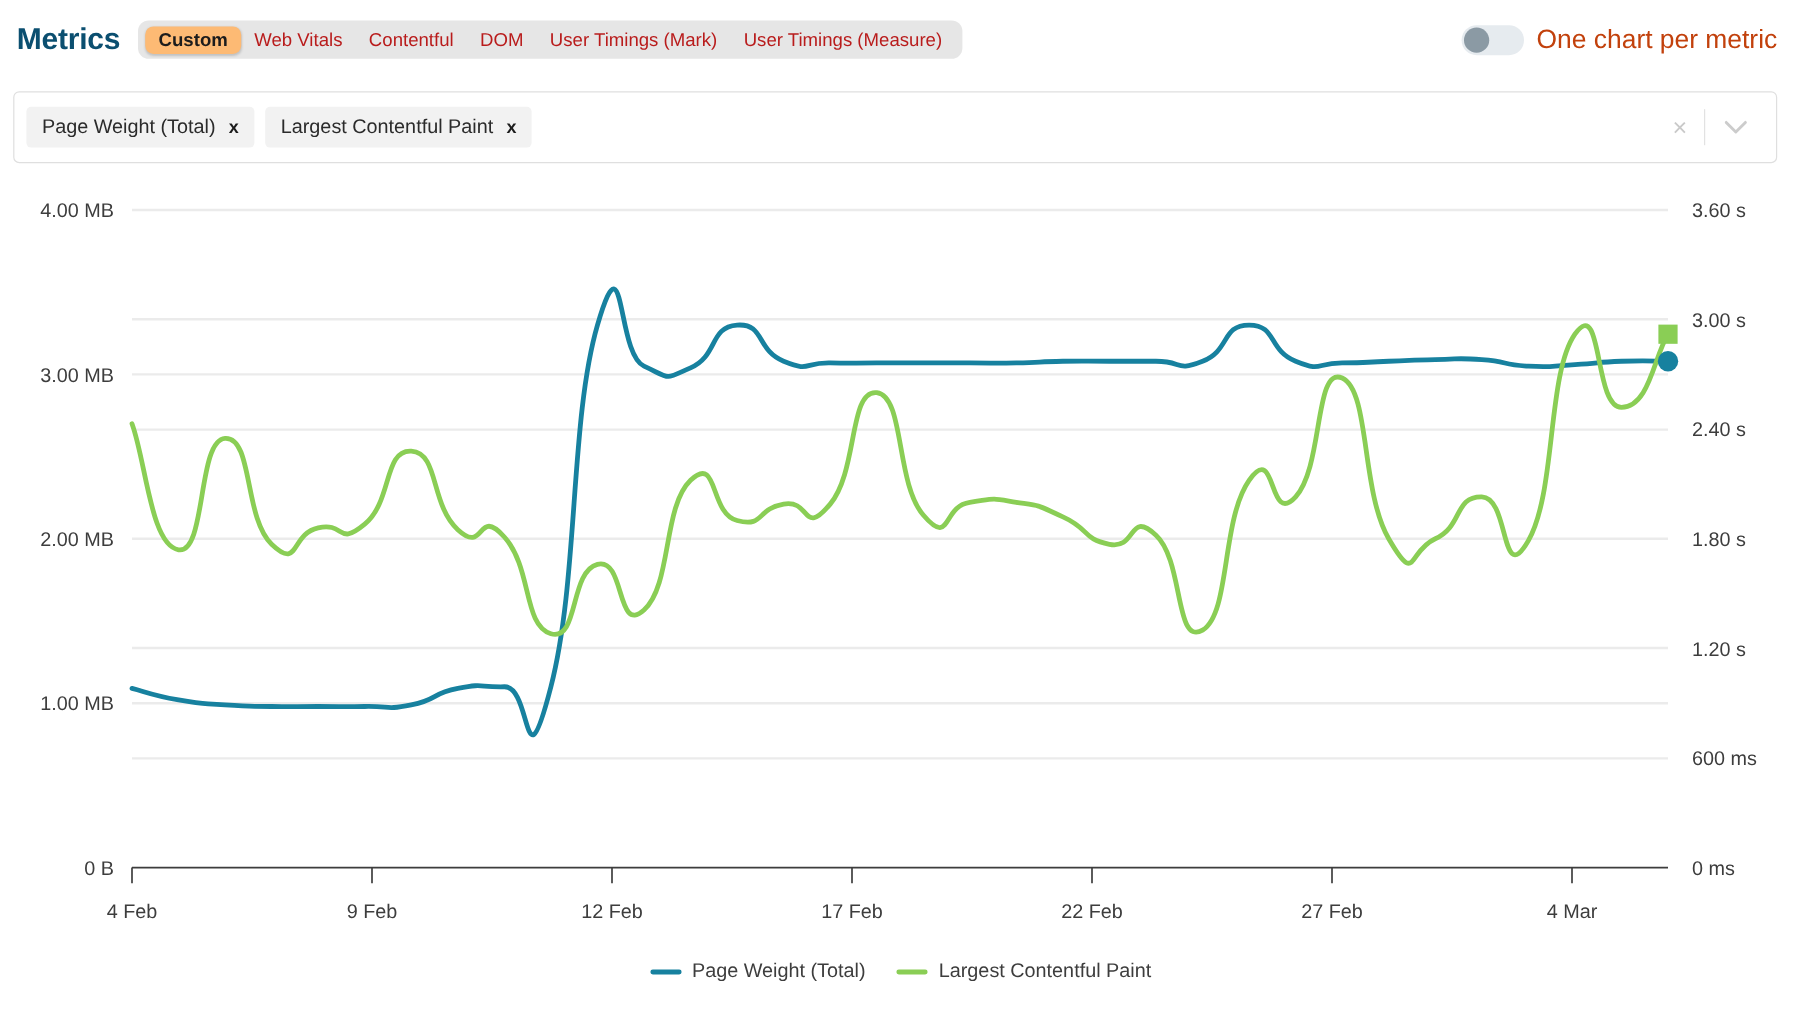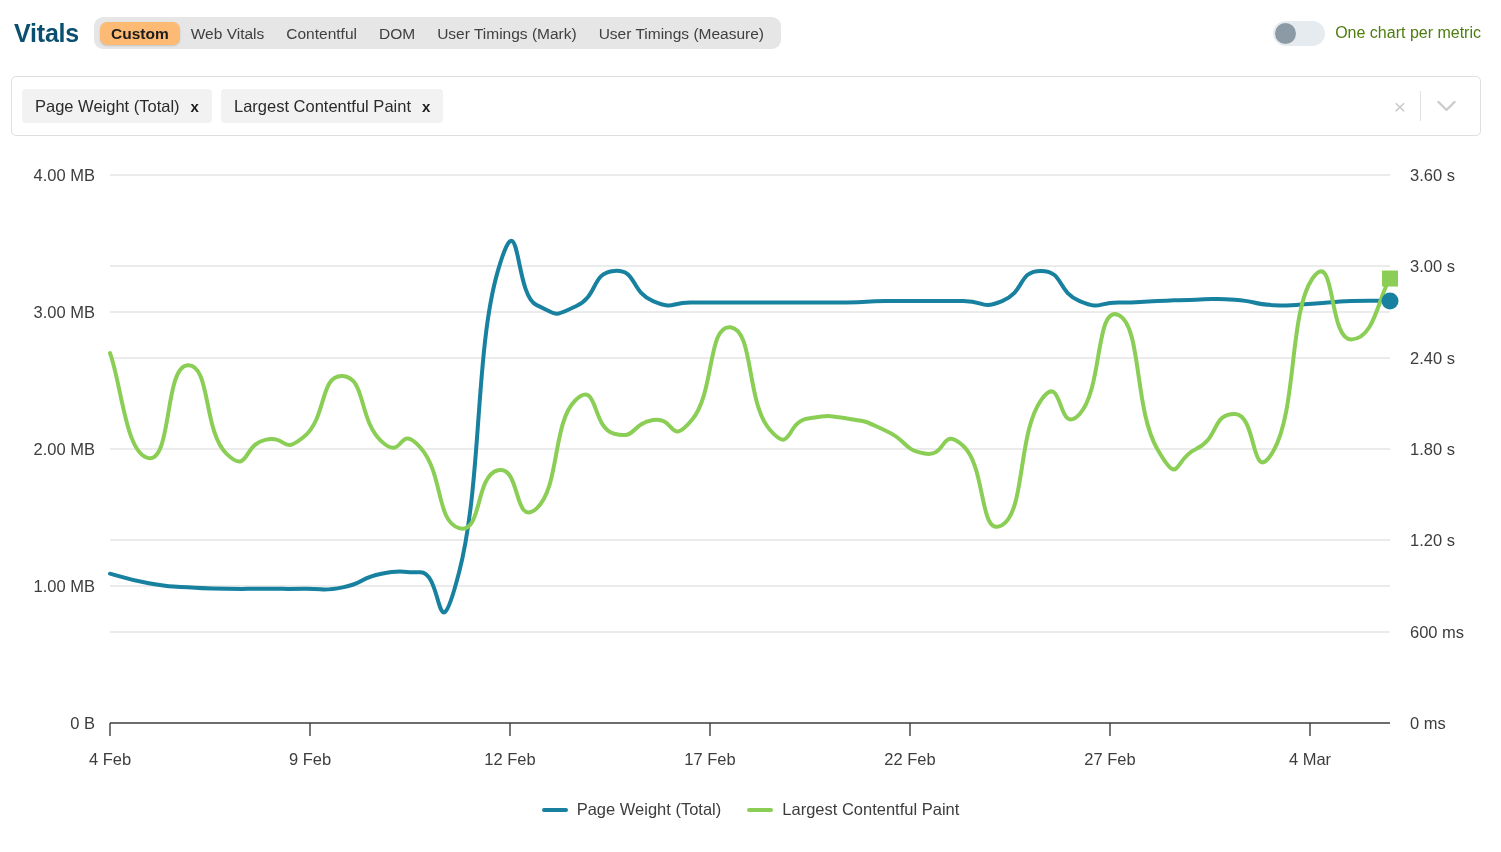--- a/index.html
+++ b/index.html
@@ -39,21 +39,21 @@
     display: flex;
     align-items: center;
     background: #e6e6e6;
     border-radius: 9px;
     padding: 5px 6px;
     height: 32px;
     box-sizing: border-box;
   }
   .tab {
     font-size: 15.5px;
-    color: #404040;
+    color: #b91c1c;
     padding: 4px 11px;
     border-radius: 7px;
     white-space: nowrap;
     cursor: pointer;
     line-height: 15px;
   }
   .tab.active {
     background: #fdba74;
     color: #1c1c1c;
     font-weight: bold;
@@ -76,22 +76,22 @@
     flex: none;
   }
   .toggle .knob {
     position: absolute;
     left: 2px; top: 2px;
     width: 21px; height: 21px;
     border-radius: 50%;
     background: #8b9aa4;
   }
   .toggle-label {
-    font-size: 16px;
-    color: #4d7c0f;
+    font-size: 22px;
+    color: #c2410c;
     white-space: nowrap;
   }
 
   
   .selectbar {
     position: absolute;
     left: 11px; top: 76px;
     width: 1470px;
     height: 60px;
     border: 1px solid #dfdfdf;
@@ -192,21 +192,21 @@
   .legend-text {
     font-size: 16.5px;
     color: #3d3d3d;
     white-space: nowrap;
   }
 </style>
 </head>
 <body>
 
 <div class="header">
-  <div class="title">Vitals</div>
+  <div class="title">Metrics</div>
 
   <div class="tabgroup">
     <div class="tab active">Custom</div>
     <div class="tab">Web Vitals</div>
     <div class="tab">Contentful</div>
     <div class="tab">DOM</div>
     <div class="tab">User Timings (Mark)</div>
     <div class="tab">User Timings (Measure)</div>
   </div>
 

